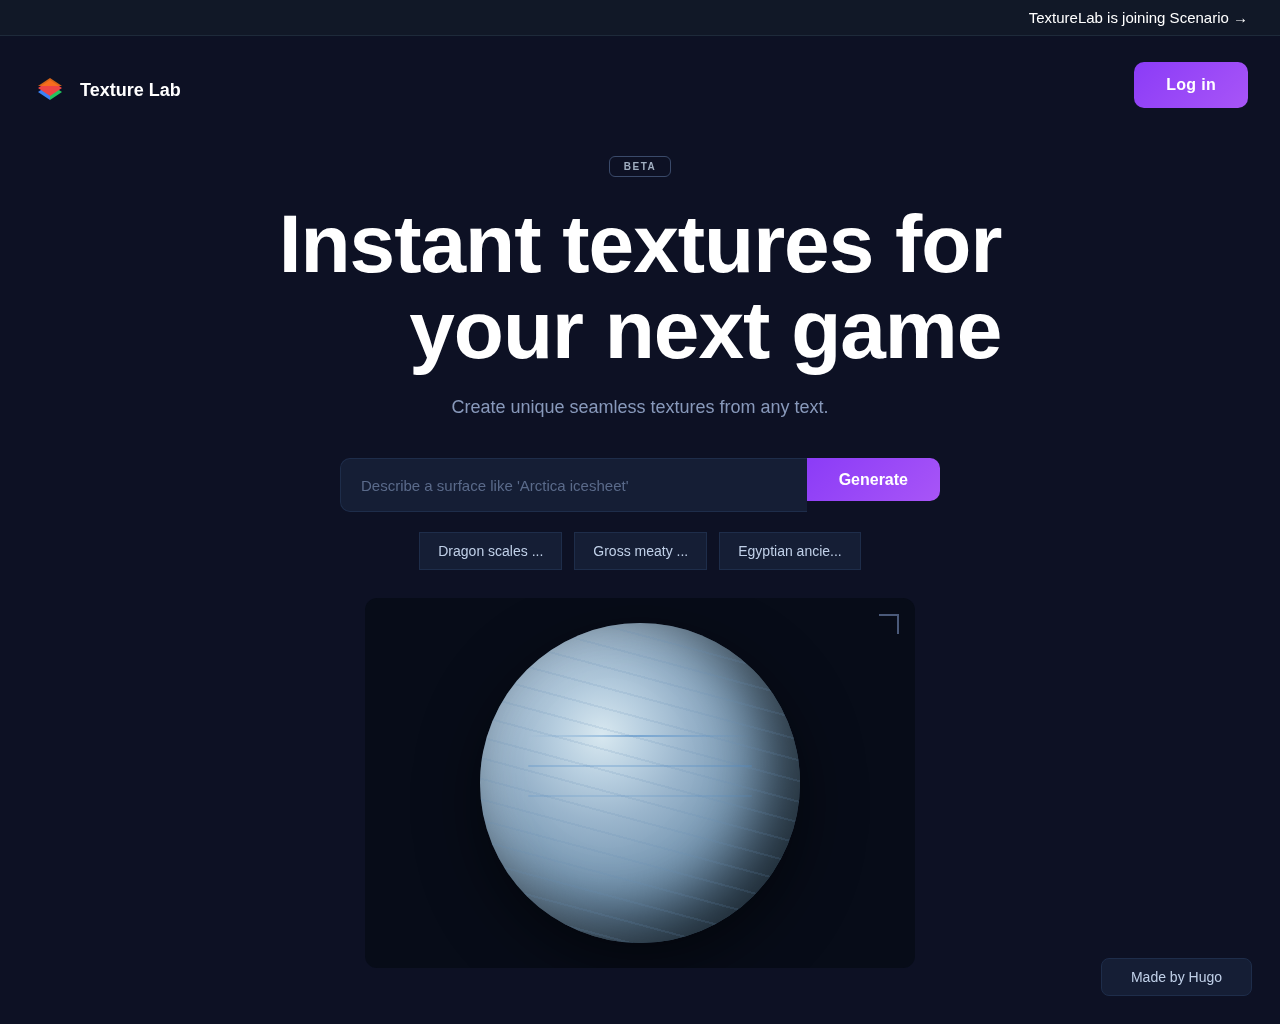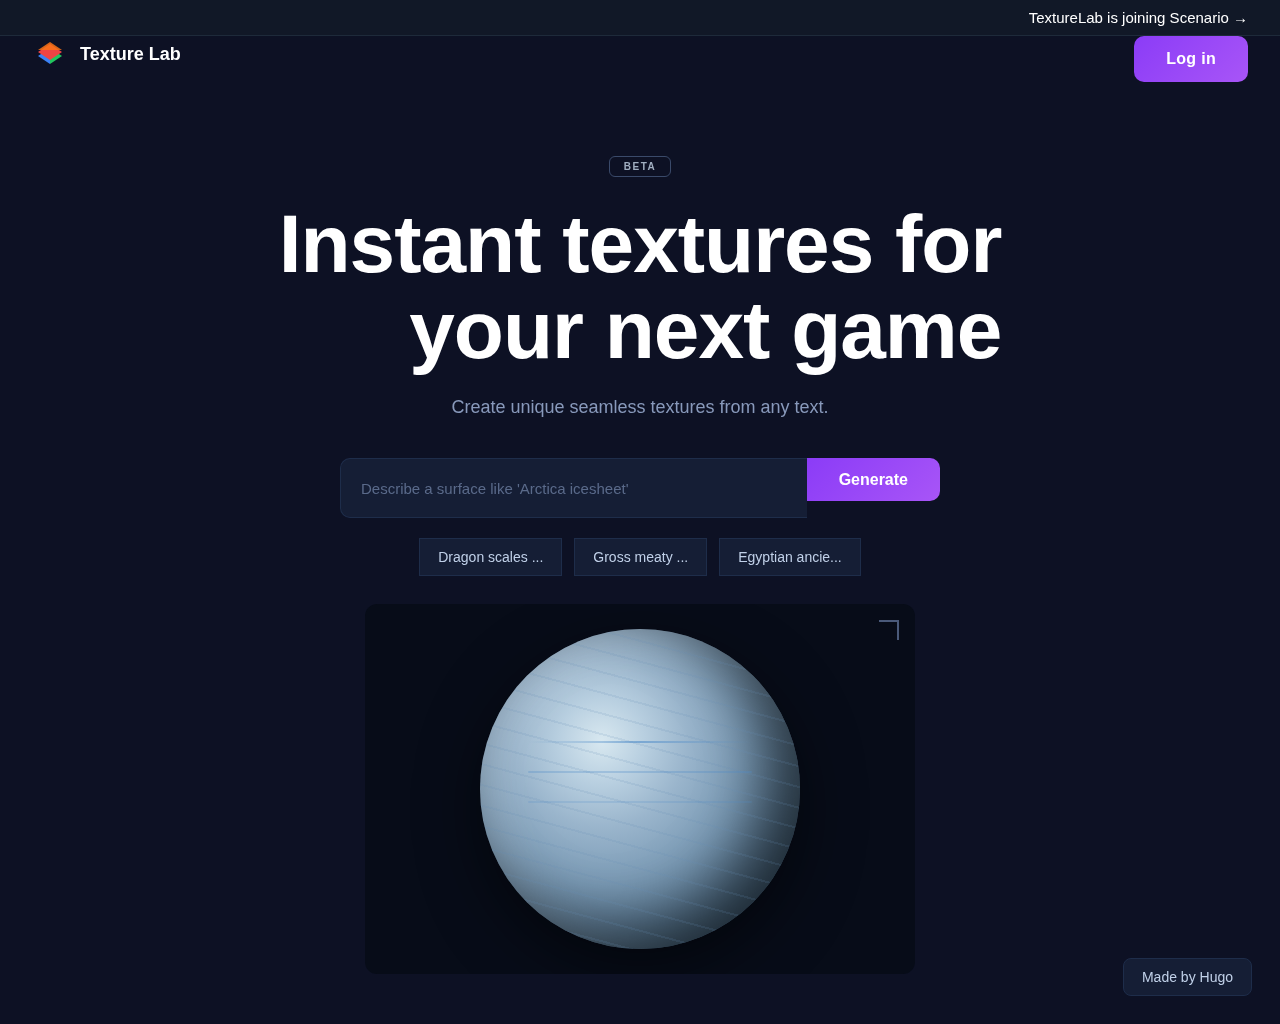--- a/index.html
+++ b/index.html
@@ -34,21 +34,21 @@
       text-decoration: none;
       display: flex;
       align-items: center;
       gap: 6px;
     }
 
     
     .navbar {
       height: 72px;
       display: flex;
-      align-items: flex-start;
+      align-items: flex-end;
       justify-content: space-between;
       padding: 0 32px;
       background-color: #0d1124;
     }
 
     .logo-area {
       display: flex;
       align-items: center;
       gap: 12px;
     }
@@ -123,21 +123,21 @@
 
     .search-input {
       flex: 1;
       background-color: #151e35;
       border: 1px solid #1e2d4a;
       border-right: none;
       border-radius: 10px 0 0 10px;
       padding: 4px 20px;
       font-size: 15px;
       color: #8899bb;
-      height: 60px;
+      height: 54px;
       outline: none;
     }
 
     .search-input::placeholder {
       color: #5a6a8a;
     }
 
     .generate-button {
       background: linear-gradient(135deg, #8b3cf7, #a855f7);
       color: #ffffff;
@@ -245,21 +245,21 @@
     }
 
     
     .made-by-badge {
       position: fixed;
       bottom: 28px;
       right: 28px;
       background-color: #151e35;
       border: 1px solid #1e2d4a;
       border-radius: 8px;
-      padding: 10px 18px;
+      padding: 10px 29px;
       font-size: 14px;
       color: #c0d0e8;
     }
   </style>
 </head>
 <body>
 
 <div class="announcement-bar">
   <a class="announcement-link" href="#">TextureLab is joining Scenario →</a>
 </div>

